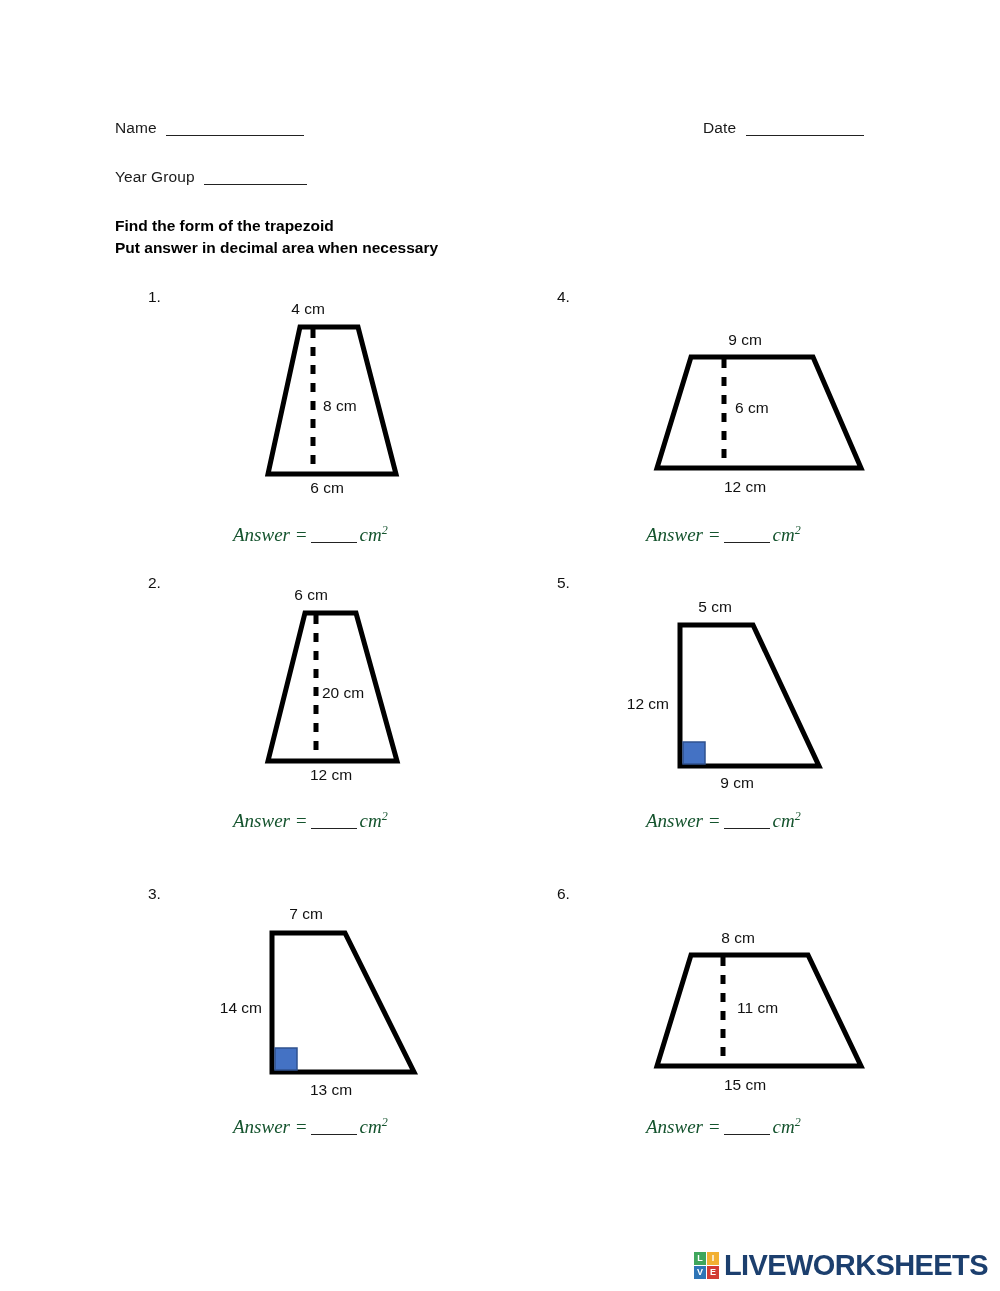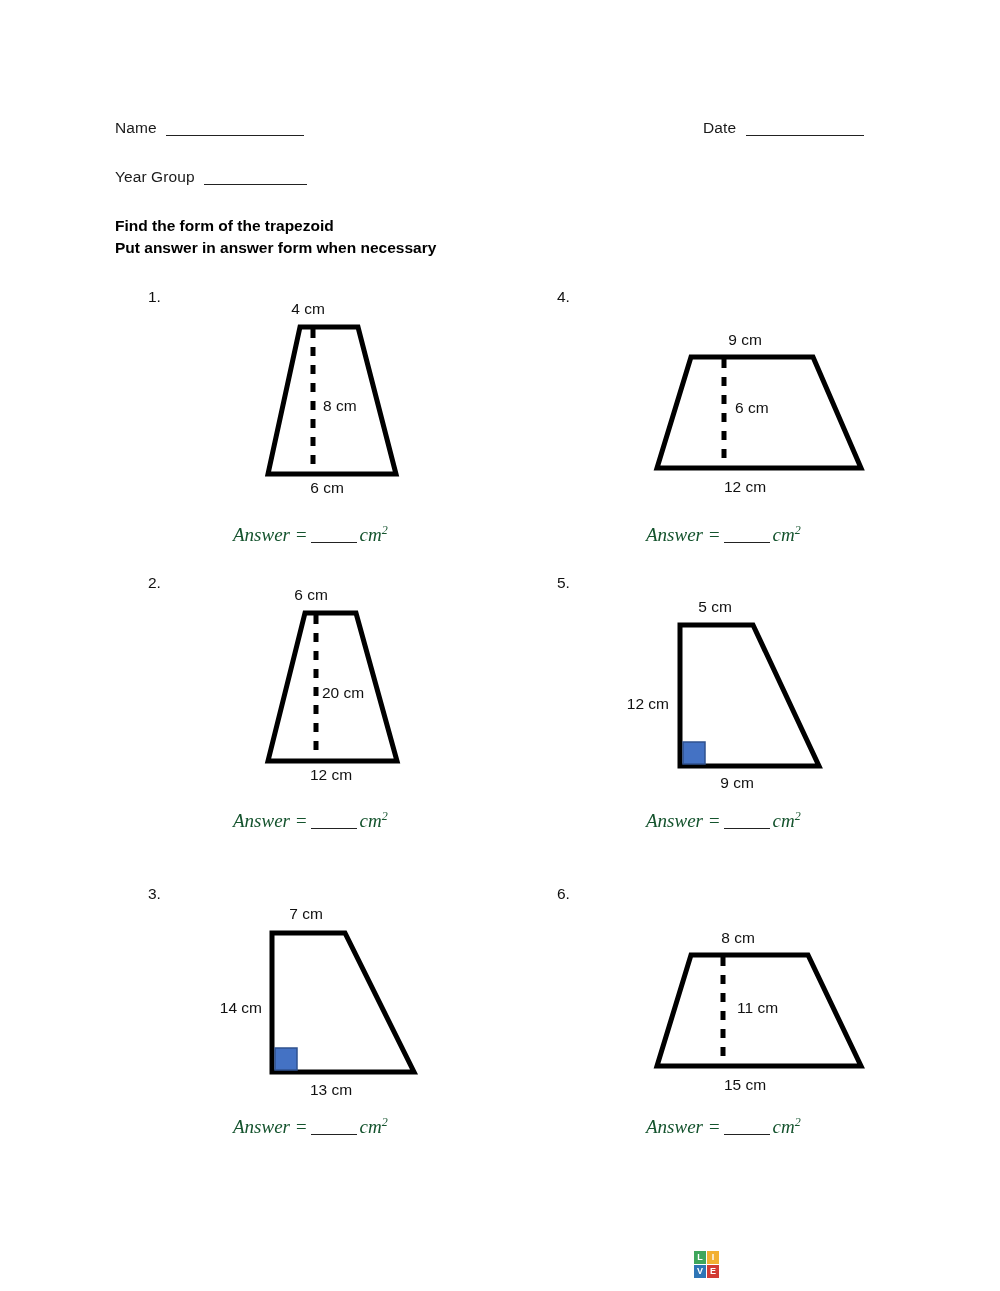--- a/index.html
+++ b/index.html
@@ -147,21 +147,21 @@
     <span class="blank-rule" id="date-blank"></span>
   </div>
 
   <div class="hdr-line" id="year-row">
     <span>Year Group</span>
     <span class="blank-rule" id="year-blank"></span>
   </div>
 
   <div class="instructions">
     <div>Find the form of the trapezoid</div>
-    <div>Put answer in answer form when necessary</div>
+    <div>Put answer in decimal area when necessary</div>
   </div>
 
   <div class="problem" id="problem-1" style="left:148px; top:288px;">
     <div class="prob-num">1.</div>
     <div class="figure" style="left:0px; top:6px;text-align:center;">
       <svg width="280" height="200" viewBox="0 0 280 200">
         <text class="dim" x="160" y="20" text-anchor="middle">4 cm</text>
         <polygon points="152,33 210,33 248,180 120,180" fill="#ffffff" stroke="#000000" stroke-width="5" stroke-linejoin="miter"></polygon>
         <line x1="165" y1="35" x2="165" y2="178" stroke="#000000" stroke-width="5" stroke-dasharray="9,9"></line>
         <text class="dim" x="175" y="117">8 cm</text>
@@ -253,15 +253,16 @@
     </div>
   </div>
 
   <div id="footer-logo">
     <div class="logo-tiles">
       <span style="background:#3FA65C">L</span>
       <span style="background:#F2B032">I</span>
       <span style="background:#2E75B6">V</span>
       <span style="background:#D23B34">E</span>
     </div>
+    <div class="logo-word">LIVEWORKSHEETS</div>
   </div>
 
 </div>
 
 </body></html>

